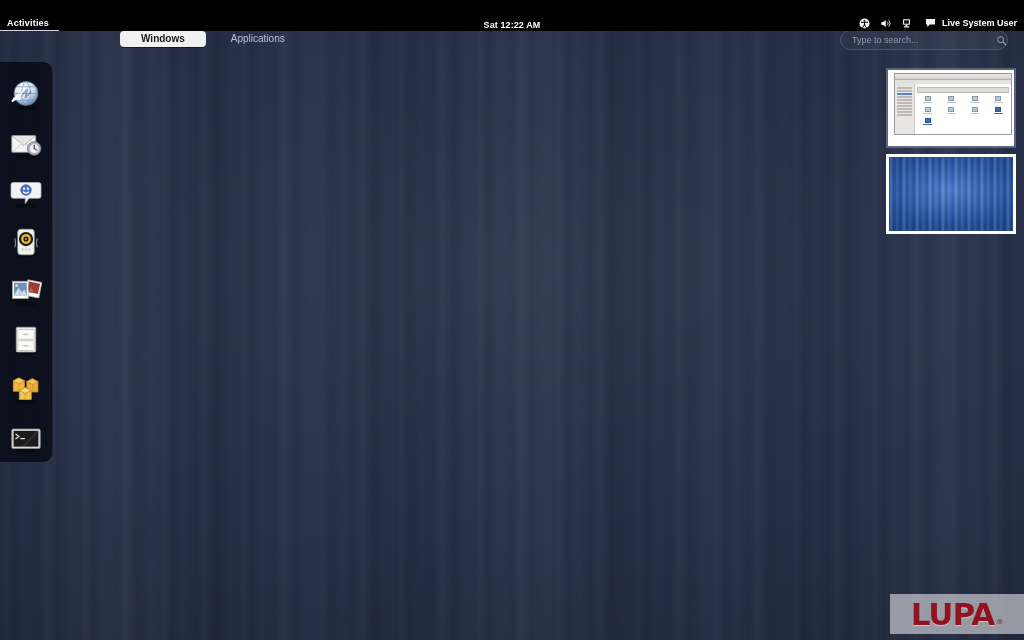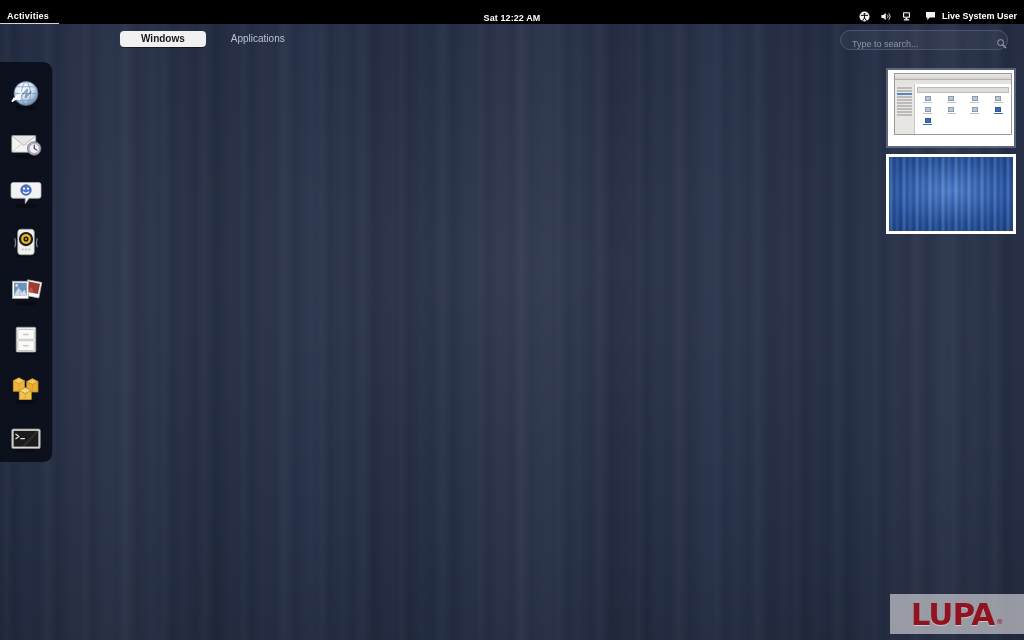--- a/index.html
+++ b/index.html
@@ -52,21 +52,21 @@
     left: 0; top: 16px;
     width: 1024px; height: 624px;
     background:
       radial-gradient(120% 90% at 50% 40%, rgba(255,255,255,0.045) 0%, rgba(0,0,0,0.00) 48%, rgba(0,0,0,0.22) 100%);
     pointer-events: none;
   }
 
   
   #top-bar {
     position: absolute;
-    left: 0; top: 8px;
+    left: 0; top: 15px;
     width: 1024px; height: 16px;
     background: #000000;
     display: flex;
     align-items: flex-start;
     z-index: 40;
   }
   #activities-button {
     height: 16px;
     display: flex;
     align-items: center;
@@ -151,21 +151,21 @@
   
   #search-entry {
     position: absolute;
     right: 16px; top: 30px;
     width: 168px; height: 20px;
     box-sizing: border-box;
     border: 1px solid #4b5570;
     border-radius: 10px;
     background: rgba(255,255,255,0.04);
     display: flex;
-    align-items: flex-end;
+    align-items: center;
     padding: 0 0 0 11px;
     z-index: 30;
     gap: 34px;
   }
   #search-placeholder {
     flex: 1;
     color: #8d97ab;
     font-size: 9px;
     line-height: 1;
   }

